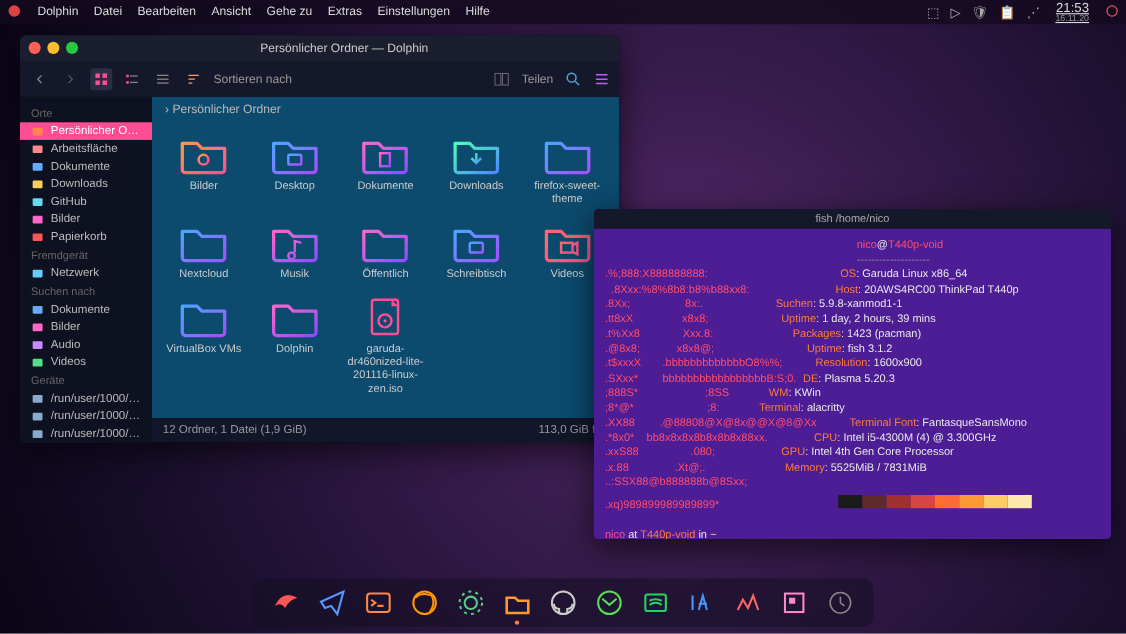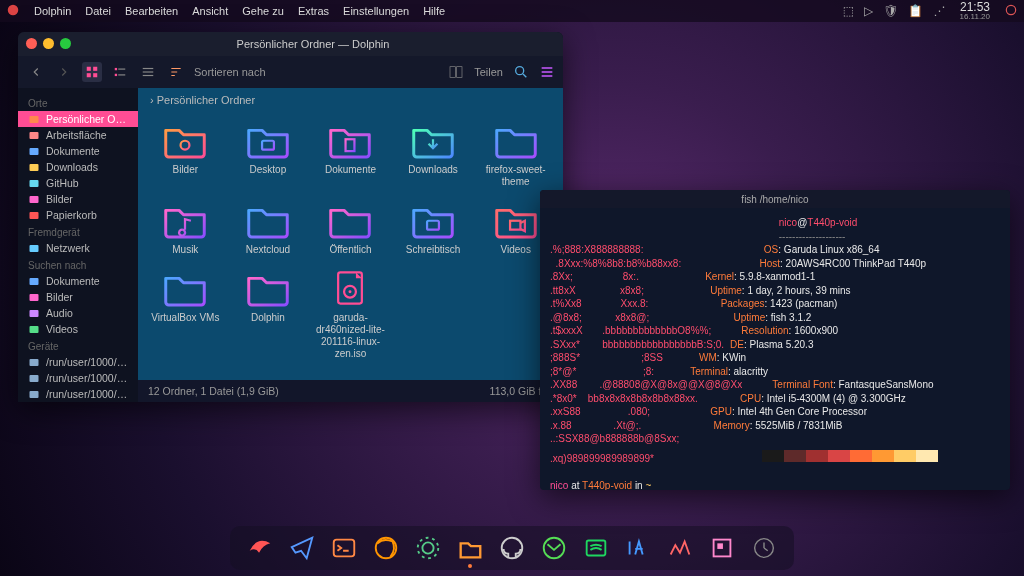--- a/index.html
+++ b/index.html
@@ -10,21 +10,21 @@
   }
   
   #top-panel {
     position: absolute; top:0; left:0; right:0; height:22px;
     background: rgba(20,10,30,.8); display:flex; align-items:center;
     padding:0 6px; gap:14px; font-size:11px; color:#ddd;
   }
   #top-panel .menu-item { cursor:pointer; }
   #top-panel .spacer { flex:1; }
   #top-panel .tray { display:flex; gap:10px; align-items:center; }
-  #top-panel .clock { text-align:right; line-height:1; }
+  #top-panel .clock { text-align:right; line-height:1;text-decoration:underline; }
   #top-panel .clock .time { font-size:12px; }
   #top-panel .clock .date { font-size:8px; color:#999; }
   .panel-icon { width:14px; height:14px; display:inline-block; }
 
   
   #dolphin {
     position:absolute; top:32px; left:18px; width:545px; height:370px;
     background:#101420; border-radius:6px 6px 0 0;
     box-shadow:0 8px 30px rgba(0,0,0,.6); display:flex; flex-direction:column;
     overflow:hidden;
@@ -67,21 +67,21 @@
     padding:4px 2px;cursor:pointer;border-radius:4px;}
   .item .label{font-size:10px;color:#ccc;text-align:center;line-height:1.2;
     max-width:78px; word-break:break-word;}
   .folder-icon{width:48px;height:40px;}
   #statusbar{height:22px;display:flex;align-items:center;justify-content:space-between;
     padding:0 10px;font-size:10.5px;color:#999;background:#12162a;}
 
   
   #terminal{
     position:absolute; top:190px; left:540px; width:470px; height:300px;
-    background:#0f172a; border-radius:4px;
+    background:#4c1d95; border-radius:4px;
     box-shadow:0 8px 30px rgba(0,0,0,.6);
     font-family: 'FantasqueSansMono', monospace; font-size:10px;
     overflow:hidden;
   }
   #terminal .term-title{height:18px;background:#14182a;color:#aaa;
     display:flex;align-items:center;justify-content:center;font-size:10px;}
   #term-body{padding:8px 10px; white-space:pre; line-height:1.35;
     font-family:monospace; letter-spacing:0;}
   .c-or{color:#ff7b3a;} .c-rd{color:#ff4d6d;} .c-pk{color:#ff4d94;}
   .c-yl{color:#ffcc66;} .c-wh{color:#e8e8e8;} .c-gr{color:#888;}
@@ -376,34 +376,34 @@
               <svg class="folder-icon" viewBox="0 0 64 54">
     <path d="M6 14 h18 l6 6 h28 v26 a4 4 0 0 1 -4 4 H10 a4 4 0 0 1 -4 -4 Z" fill="none" stroke="url(#g-bl)" stroke-width="4" stroke-linejoin="round"></path>
 
   </svg>
             </div>
             <div class="label">firefox-sweet-theme</div>
           </div>
           <div class="item">
             <div>
               <svg class="folder-icon" viewBox="0 0 64 54">
+    <path d="M6 14 h18 l6 6 h28 v26 a4 4 0 0 1 -4 4 H10 a4 4 0 0 1 -4 -4 Z" fill="none" stroke="url(#g-bl)" stroke-width="4" stroke-linejoin="round"></path>
+
+  </svg>
+            </div>
+            <div class="label">Nextcloud</div>
+          </div>
+          <div class="item">
+            <div>
+              <svg class="folder-icon" viewBox="0 0 64 54">
     <path d="M6 14 h18 l6 6 h28 v26 a4 4 0 0 1 -4 4 H10 a4 4 0 0 1 -4 -4 Z" fill="none" stroke="url(#g-pk)" stroke-width="4" stroke-linejoin="round"></path>
     <path d="M28 40 a4 4 0 1 0 0.1 0 M32 40 v-14 l8 2" fill="none" stroke="url(#g-pk)" stroke-width="3"></path>
   </svg>
             </div>
             <div class="label">Musik</div>
-          </div>
-          <div class="item">
-            <div>
-              <svg class="folder-icon" viewBox="0 0 64 54">
-    <path d="M6 14 h18 l6 6 h28 v26 a4 4 0 0 1 -4 4 H10 a4 4 0 0 1 -4 -4 Z" fill="none" stroke="url(#g-bl)" stroke-width="4" stroke-linejoin="round"></path>
-
-  </svg>
-            </div>
-            <div class="label">Nextcloud</div>
           </div>
           <div class="item">
             <div>
               <svg class="folder-icon" viewBox="0 0 64 54">
     <path d="M6 14 h18 l6 6 h28 v26 a4 4 0 0 1 -4 4 H10 a4 4 0 0 1 -4 -4 Z" fill="none" stroke="url(#g-pk)" stroke-width="4" stroke-linejoin="round"></path>
 
   </svg>
             </div>
             <div class="label">Öffentlich</div>
           </div>
@@ -463,21 +463,21 @@
     </div>
   </div>
 </div>
 
 <div id="terminal">
   <div class="term-title">fish /home/nico</div>
   <div id="term-body">                                      <span class="c-rd">nico</span><span class="c-wh">@</span><span class="c-rd">T440p-void</span>
                                       <span class="c-gr">--------------------</span>
 <span class="c-rd">.%;888:X888888888:</span>                    <span class="c-or">OS</span><span class="c-wh">: Garuda Linux x86_64</span>
 <span class="c-rd">  .8Xxx:%8%8b8:b8%b88xx8:</span>             <span class="c-or">Host</span><span class="c-wh">: 20AWS4RC00 ThinkPad T440p</span>
-<span class="c-rd">.8Xx;                  8x:.</span>           <span class="c-or">Kernel</span><span class="c-wh">: 5.9.8-xanmod1-1</span>
+<span class="c-rd">.8Xx;                  8x:.</span>           <span class="c-or">Suchen</span><span class="c-wh">: 5.9.8-xanmod1-1</span>
 <span class="c-rd">.tt8xX                x8x8;</span>           <span class="c-or">Uptime</span><span class="c-wh">: 1 day, 2 hours, 39 mins</span>
 <span class="c-rd">.t%Xx8              Xxx.8:</span>            <span class="c-or">Packages</span><span class="c-wh">: 1423 (pacman)</span>
 <span class="c-rd">.@8x8;            x8x8@;</span>              <span class="c-or">Uptime</span><span class="c-wh">: fish 3.1.2</span>
 <span class="c-rd">.t$xxxX       .bbbbbbbbbbbbbO8%%;</span>     <span class="c-or">Resolution</span><span class="c-wh">: 1600x900</span>
 <span class="c-rd">.SXxx*        bbbbbbbbbbbbbbbbbB:S;0.</span> <span class="c-or">DE</span><span class="c-wh">: Plasma 5.20.3</span>
 <span class="c-rd">;888S*                      ;8SS</span>      <span class="c-or">WM</span><span class="c-wh">: KWin</span>
 <span class="c-rd">;8*@*                        ;8:</span>      <span class="c-or">Terminal</span><span class="c-wh">: alacritty</span>
 <span class="c-rd">.XX88        .@88808@X@8x@@X@8@Xx</span>     <span class="c-or">Terminal Font</span><span class="c-wh">: FantasqueSansMono</span>
 <span class="c-rd">.*8x0*    bb8x8x8x8b8x8b8x88xx.</span>       <span class="c-or">CPU</span><span class="c-wh">: Intel i5-4300M (4) @ 3.300GHz</span>
 <span class="c-rd">.xxS88                 .080;</span>          <span class="c-or">GPU</span><span class="c-wh">: Intel 4th Gen Core Processor</span>

